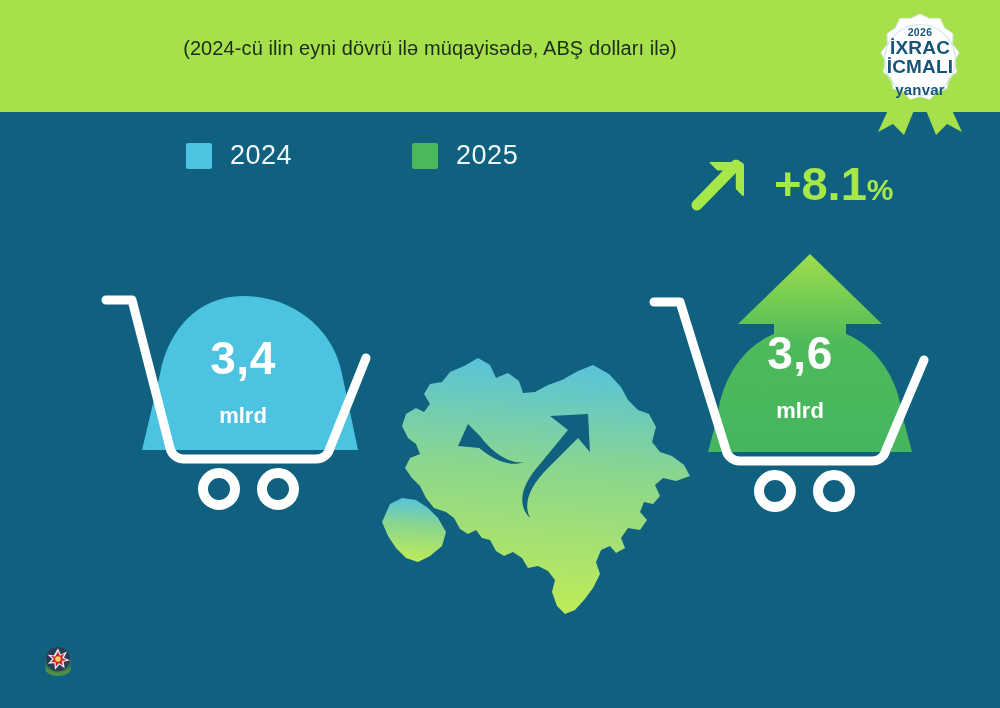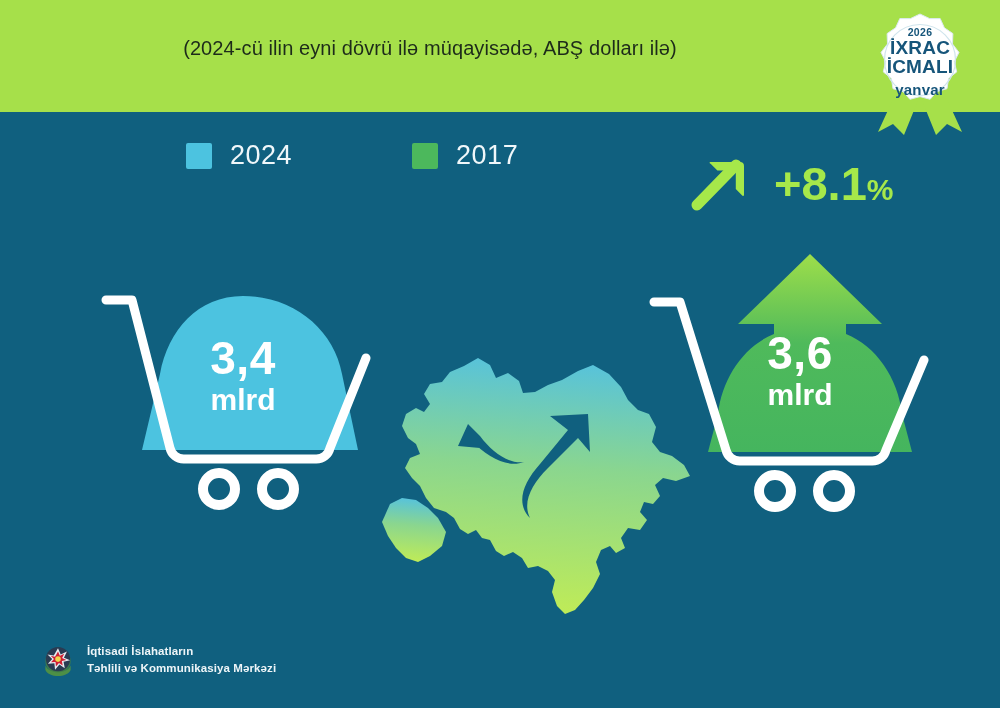--- a/index.html
+++ b/index.html
@@ -60,21 +60,21 @@
   
   .cart{position:absolute;}
   .cart-left{left:98px;top:288px;width:300px;height:230px;}
   .cart-right{left:650px;top:242px;width:310px;height:276px;}
   .cart svg{display:block;overflow:visible;}
   .cart-val{position:absolute;text-align:center;color:#ffffff;
     font-weight:bold;line-height:1;pointer-events:none;}
   .cart-left .cart-val{left:0;top:47px;width:290px;}
   .cart-right .cart-val{left:0;top:88px;width:300px;}
   .cart-num{font-size:46px;letter-spacing:.5px;}
-  .cart-unit{font-size:30px;margin-top:4px;}
+  .cart-unit{font-size:22px;margin-top:24px;}
 
   
   .map{position:absolute;left:372px;top:352px;width:340px;height:270px;}
 
   
   .footer{position:absolute;left:40px;top:642px;display:flex;align-items:center;}
   .footer-emblem{width:36px;height:36px;}
   .footer-text{margin-left:11px;color:#eef5f8;font-size:11.5px;
     font-weight:bold;line-height:1.45;letter-spacing:.1px;}
 </style>
@@ -110,21 +110,21 @@
     </div>
   </div>
 
   <div class="legend">
     <div class="legend-item">
       <span class="swatch" style="background:#4cc3e0"></span>
       <span class="legend-label">2024</span>
     </div>
     <div class="legend-item">
       <span class="swatch" style="background:#4cb85c"></span>
-      <span class="legend-label">2017</span>
+      <span class="legend-label">2025</span>
     </div>
   </div>
 
   <div class="growth">
     <svg class="growth-arrow" viewBox="0 0 62 62">
       <g stroke="#a6e84a" stroke-width="11" stroke-linecap="round" fill="none">
         <line x1="9" y1="53" x2="48" y2="13"></line>
       </g>
       <path d="M22 10 L52 10 A4 4 0 0 1 56 14 L56 43 A1 1 0 0 1 54.2 43.6 L47.8 37 L47.8 18.5 L29.4 18.5 L22.6 11.8 A1 1 0 0 1 22 10 Z" fill="#a6e84a"></path>
     </svg>
@@ -224,19 +224,15 @@
       <circle cx="20" cy="19" r="13.5" fill="#2a3b52"></circle>
       <g transform="translate(20,19)">
         <path fill="#e8eef2" d="M0,-12 L3,-5.2 L9.9,-8.5 L6.6,-1.6 L13.4,1.4 L6.2,3 L7.5,10.2 L1.6,6 L-3.3,11.8
              L-4,4.6 L-11.2,5.1 L-6.4,-0.2 L-11.7,-5.1 L-4.7,-3.9 Z"></path>
         <path fill="#cf2034" d="M0,-8.4 L2.1,-3.6 L6.9,-6 L4.6,-1.1 L9.4,1 L4.3,2.1 L5.2,7.1 L1.1,4.2 L-2.3,8.3
              L-2.8,3.2 L-7.8,3.6 L-4.5,-0.1 L-8.2,-3.6 L-3.3,-2.7 Z"></path>
         <circle r="3.1" fill="#f2d64b"></circle>
       </g>
       <path d="M6 26 C10 36 30 36 34 26 L34 31 C30 40 10 40 6 31 Z" fill="#4d8f46"></path>
     </svg>
-    <div class="footer-text">
-      <div>İqtisadi İslahatların</div>
-      <div>Təhlili və Kommunikasiya Mərkəzi</div>
-    </div>
   </div>
 
 </div>
 
 </body></html>

